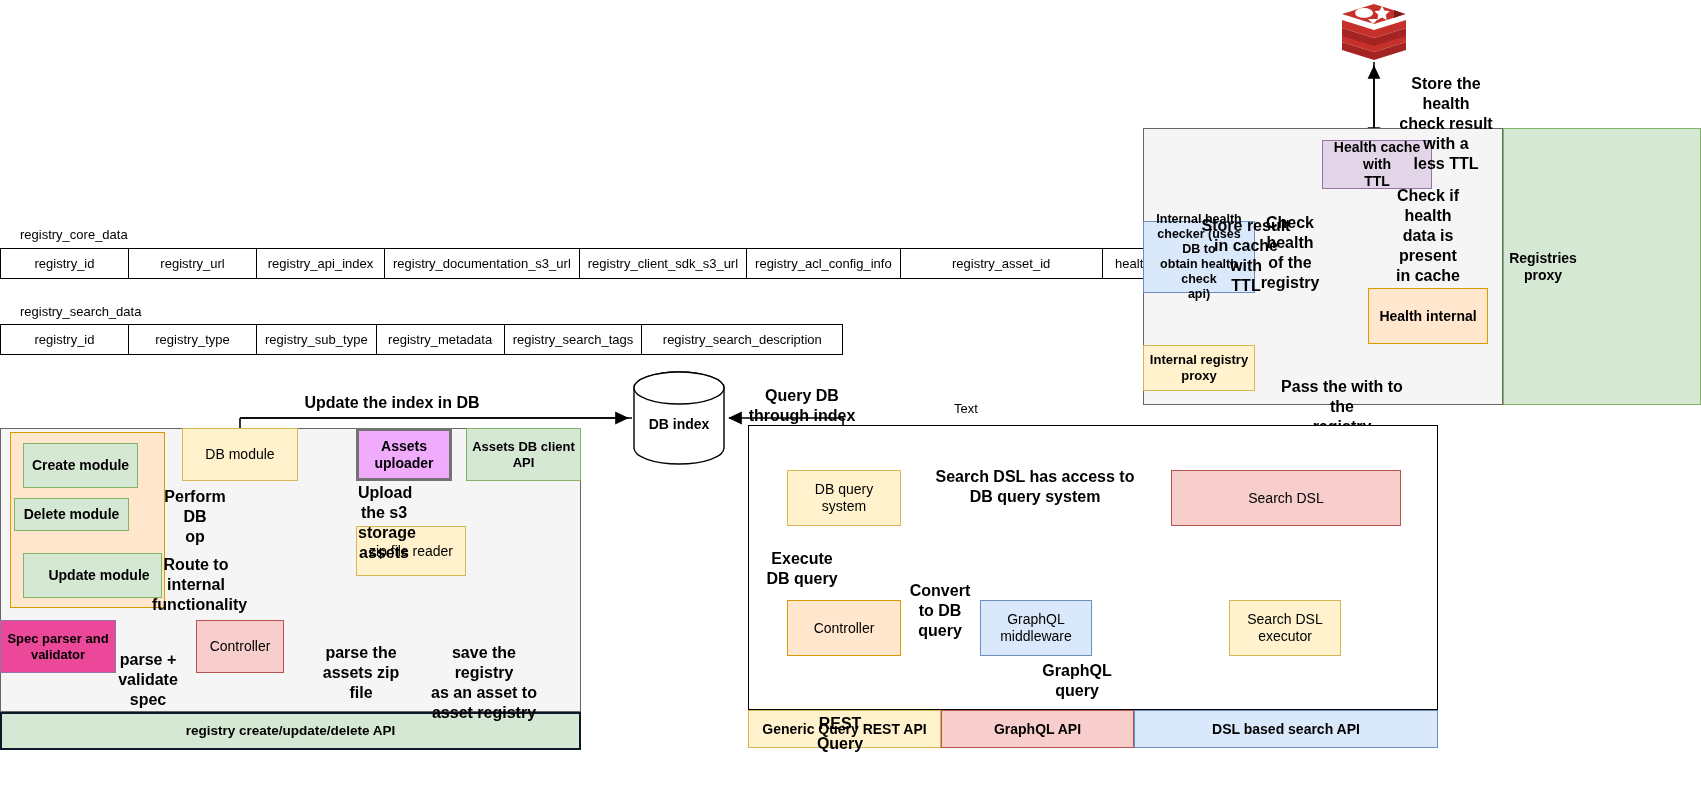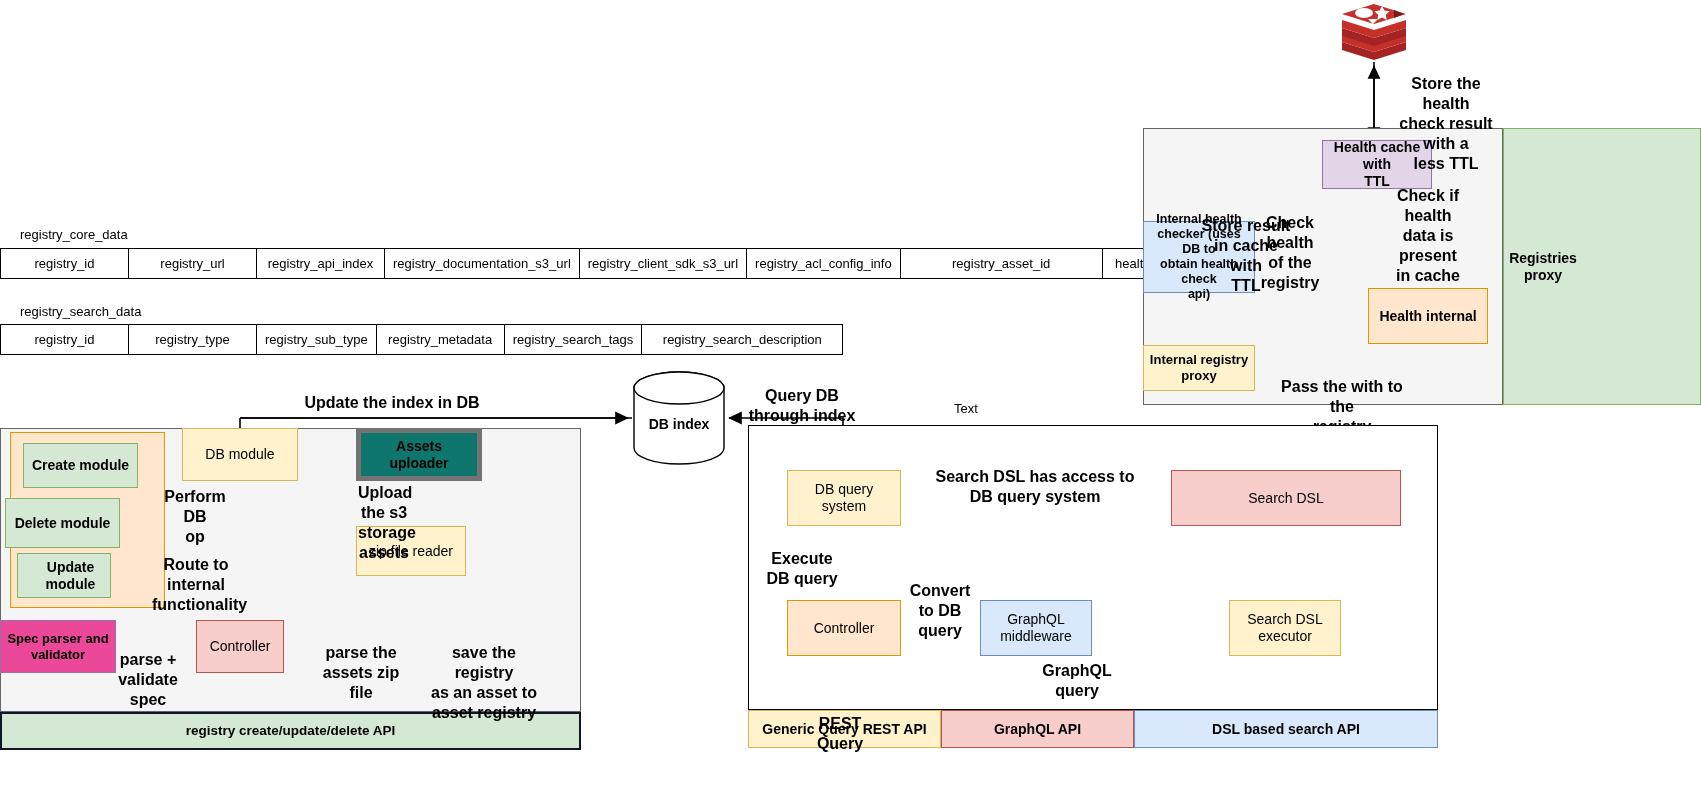--- a/index.html
+++ b/index.html
@@ -202,27 +202,28 @@
 of the
 registry</div>
   <div class="lbl" style="left:1272px;top:377px;width:140px;">Pass the with to the
 registry</div>
 
   <div class="cont" style="left:0px;top:428px;width:581px;height:284px;background:#f5f5f5;border:1px solid #666;"></div>
 
   <div class="cont" style="left:10px;top:432px;width:155px;height:176px;background:#ffe6cc;border:1.4px solid #d79b00;"></div>
 
   <div class="abs node b" style="left:23px;top:443px;width:115px;height:45px;background:#d5e8d4;border:1px solid #82b366;">Create module</div>
-  <div class="abs node b" style="left:5px;top:498px;width:115px;height:50px;background:#d5e8d4;border:1px solid #82b366;">Delete module</div>
-  <div class="abs node b" style="left:17px;top:553px;width:94px;height:45px;background:#d5e8d4;border:1px solid #82b366;padding-left:17px;">Update module</div>
+  <div class="abs node b" style="left:14px;top:498px;width:115px;height:33px;background:#d5e8d4;border:1px solid #82b366;">Delete module</div>
+  <div class="abs node b" style="left:23px;top:553px;width:139px;height:45px;background:#d5e8d4;border:1px solid #82b366;padding-left:17px;">Update module</div>
 
   <div class="abs node" style="left:182px;top:428px;width:116px;height:53px;background:#fff2cc;border:1px solid #d6b656;">DB module</div>
 
-  <div class="abs node b" style="left:356px;top:428px;width:126px;height:53px;background:#0f766e;border:5px solid #737373;">Assets uploader</div>
-
+  <div class="abs node b" style="left:356px;top:428px;width:96px;height:53px;background:#f0abfc;border:3px solid #737373;">Assets uploader</div>
+
+  <div class="abs node b" style="left:466px;top:428px;width:115px;height:53px;background:#d5e8d4;border:1px solid #82b366;font-size:13px;">Assets DB client API</div>
 
   <div class="abs node" style="left:356px;top:526px;width:110px;height:50px;background:#fff2cc;border:1px solid #d6b656;">zip file reader</div>
 
   <div class="abs node b" style="left:0px;top:620px;width:116px;height:53px;background:#ec4899;border:1px solid #9673a6;white-space:pre-line;font-size:13px;">Spec parser and
 validator</div>
 
   <div class="abs node" style="left:196px;top:620px;width:88px;height:53px;background:#f8cecc;border:1px solid #b85450;">Controller</div>
 
   <div class="abs node b" style="left:0px;top:712px;width:581px;height:38px;background:#d5e8d4;border:2px solid #0f172a;font-size:13.5px;">registry create/update/delete API</div>
 

